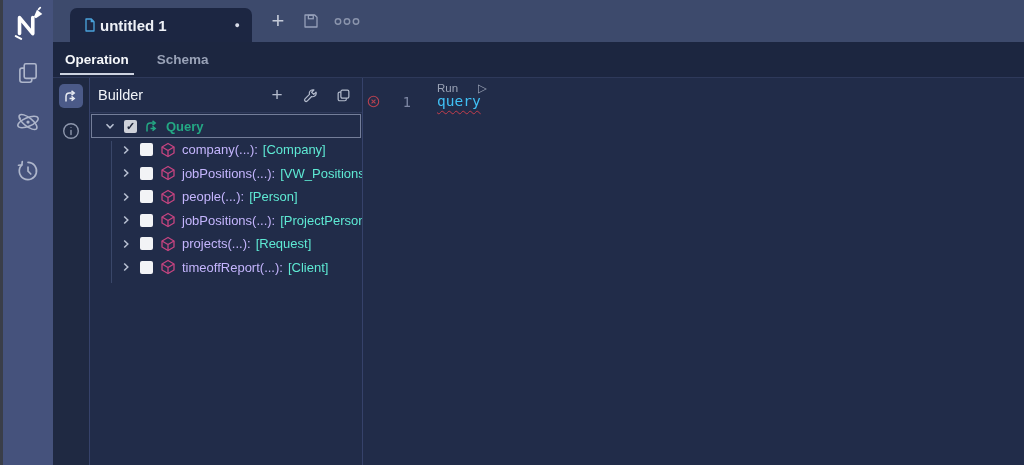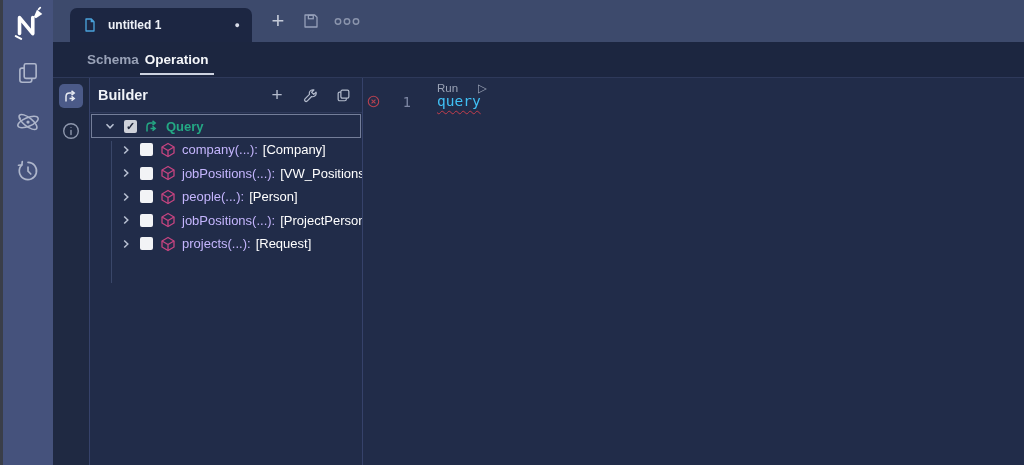--- a/index.html
+++ b/index.html
@@ -19,21 +19,21 @@
   .side-btn{width:26px;height:26px;color:#aeb6cb;}
   .side-btn.b1{margin-top:18px;}
   .side-btn.b2{margin-top:23px;}
   .side-btn.b3{margin-top:23px;}
 
   
   .topbar{position:absolute;left:53px;top:0;width:971px;height:42px;background:#3d4a6c;}
   .tab{position:absolute;left:17px;top:8px;width:158px;height:34px;background:#1c2642;
        border-radius:7px 7px 0 0;display:flex;align-items:center;padding:0 12px;}
   .file-ic{width:16px;height:16px;color:#4aa3dc;flex:0 0 auto;}
-  .tab-title{margin-left:10px;color:#eef1f7;font-size:12px;font-weight:700;white-space:nowrap;}
+  .tab-title{margin-left:2px;color:#eef1f7;font-size:15px;font-weight:700;white-space:nowrap;}
   .dot{margin-left:auto;color:#d8dce8;font-size:9px;line-height:1;}
   .tb-plus{position:absolute;left:213px;top:9px;width:24px;height:24px;color:#c4cad8;
            font-size:22px;font-weight:400;line-height:22px;text-align:center;}
   .tb-save{position:absolute;left:249px;top:12px;width:18px;height:18px;color:#97a1ba;}
   .tb-more{position:absolute;left:280px;top:17px;width:28px;height:9px;color:#8b95ad;}
 
   
   .opbar{position:absolute;left:53px;top:42px;width:971px;height:36px;background:#1c2640;
          border-bottom:1px solid #2e395a;display:flex;align-items:flex-end;padding-left:9px;box-sizing:border-box;}
   .op-item{position:relative;height:100%;display:flex;align-items:center;padding:0 3px;font-size:13.5px;}
@@ -47,41 +47,41 @@
                border-radius:5px;color:#e9ecf3;display:grid;place-items:center;}
   .info-btn{position:absolute;left:9px;top:44px;width:18px;height:18px;color:#8e97ad;}
 
   
   .builder{position:absolute;left:89px;top:78px;width:273px;height:387px;background:#212c49;
            border-left:1px solid #36426a;box-sizing:border-box;}
   .request{position:absolute;left:362px;top:78px;width:662px;height:387px;background:#212c49;
            border-left:1px solid #36426a;box-sizing:border-box;}
   .panel-header{height:35px;border-bottom:1px solid #2e395a;display:flex;align-items:center;
                 padding:0 11px 0 8px;box-sizing:border-box;}
-  .panel-title{color:#f0f3f8;font-size:14.5px;font-weight:700;}
+  .panel-title{color:#f0f3f8;font-size:14.5px;font-weight:400;}
   .ph-actions{margin-left:auto;display:flex;align-items:center;gap:17px;color:#b3bbcc;}
   .ph-actions .plus-glyph{font-size:19px;line-height:16px;font-weight:400;}
   .ph-btn{width:16px;height:16px;display:grid;place-items:center;color:#b3bbcc;}
 
   
   .tree{position:relative;}
   .trow{display:flex;align-items:center;font-size:13px;}
   .trow.root{height:24px;margin:1px 1px 0 1px;border:1px solid #747e99;padding-left:12px;box-sizing:border-box;}
   .trow.child{height:23.5px;padding-left:30px;}
   .chev{width:12px;height:12px;color:#b9c1d3;flex:0 0 auto;}
   .cbx{width:13px;height:13px;margin-left:8px;flex:0 0 auto;background:#f2f3f6;border-radius:2px;
        display:grid;place-items:center;}
   .cbx.checked{background:#cfd2da;}
   .cbx .ck{color:#21283c;font-size:11px;font-weight:700;line-height:1;}
   .ticon{margin-left:7px;width:16px;height:16px;flex:0 0 auto;}
   .teal{color:#24a884;}
   .pink{color:#c64480;}
   .tlabel{margin-left:6px;color:#24a884;font-weight:600;}
   .fname{margin-left:6px;color:#c4b5fd;}
-  .ftype{margin-left:5px;color:#ffffff;text-align:right;}
+  .ftype{margin-left:5px;color:#5eead4;text-align:right;}
   .guide{position:absolute;left:21px;top:27px;width:1px;height:142px;background:#3a4769;}
 
   
   .editor{position:relative;height:350px;}
   .gut-err{position:absolute;left:4px;top:17px;width:13px;height:13px;color:#b64150;}
   .lnum{position:absolute;left:24px;top:16px;width:24px;text-align:right;color:#7e87a4;
         font-size:13.5px;font-family:"DejaVu Sans Mono",monospace;}
   .lens{position:absolute;left:74px;top:3px;color:#9aa2b5;font-size:11.5px;display:flex;gap:20px;align-items:center;}
   .codeline{position:absolute;left:74px;top:15px;font-family:"DejaVu Sans Mono",monospace;font-size:14.5px;}
   .kw{color:#40c0f5;text-decoration:underline;text-decoration-style:wavy;
@@ -161,25 +161,25 @@
         <svg width="28" height="9" viewBox="0 0 30 10" fill="none" stroke="currentColor" stroke-width="1.6">
           <circle cx="5" cy="5" r="3"></circle>
             <circle cx="15" cy="5" r="3"></circle>
             <circle cx="25" cy="5" r="3"></circle>
         </svg>
       </span>
     </button>
   </header>
 
   <nav class="opbar">
+    <div class="op-item active">
+      <span>Operation</span>
+    </div>
     <div class="op-item idle">
       <span>Schema</span>
-    </div>
-    <div class="op-item active">
-      <span>Operation</span>
     </div>
   </nav>
 
   <div class="subsidebar">
     <button class="tool-active">
       <span>
         <svg width="16" height="16" viewBox="0 0 16 16" fill="none" stroke="currentColor" stroke-width="1.5">
           <path d="M3 13.5 V8.5 C3 6 4.5 5 6.5 5 H10"></path>
           <path d="M8.5 2.8 L11.2 5 L8.5 7.2"></path>
           <path d="M6.5 10.5 H10"></path>
@@ -324,20 +324,36 @@
         <span class="ticon pink">
           <svg width="16" height="16" viewBox="0 0 16 16" fill="none" stroke="currentColor" stroke-width="1.3">
             <path d="M8 1.5 14 5v6L8 14.5 2 11V5z" stroke-linejoin="round"></path>
             <path d="M2 5l6 3.5L14 5M8 8.5v6"></path>
           </svg>
         </span>
         <span class="fname">projects(...):</span>
         <span class="ftype">[Request]</span>
       </div>
 
+      <div class="trow child">
+        <span class="chev">
+          <svg width="12" height="12" viewBox="0 0 12 12" fill="none" stroke="currentColor" stroke-width="1.5">
+              <path d="M4.2 2.5 7.8 6 4.2 9.5"></path>
+            </svg>
+        </span>
+        <span class="cbx"></span>
+        <span class="ticon pink">
+          <svg width="16" height="16" viewBox="0 0 16 16" fill="none" stroke="currentColor" stroke-width="1.3">
+            <path d="M8 1.5 14 5v6L8 14.5 2 11V5z" stroke-linejoin="round"></path>
+            <path d="M2 5l6 3.5L14 5M8 8.5v6"></path>
+          </svg>
+        </span>
+        <span class="fname">timeoffReport(...):</span>
+        <span class="ftype">[Client]</span>
+      </div>
     </div>
   </section>
 
   <section class="request">
     <div class="editor">
       <span class="gut-err">
         <svg width="13" height="13" viewBox="0 0 14 14" fill="none" stroke="currentColor" stroke-width="1.2">
           <circle cx="7" cy="7" r="5.6"></circle>
           <path d="M4.9 4.9l4.2 4.2M9.1 4.9 4.9 9.1"></path>
         </svg>

